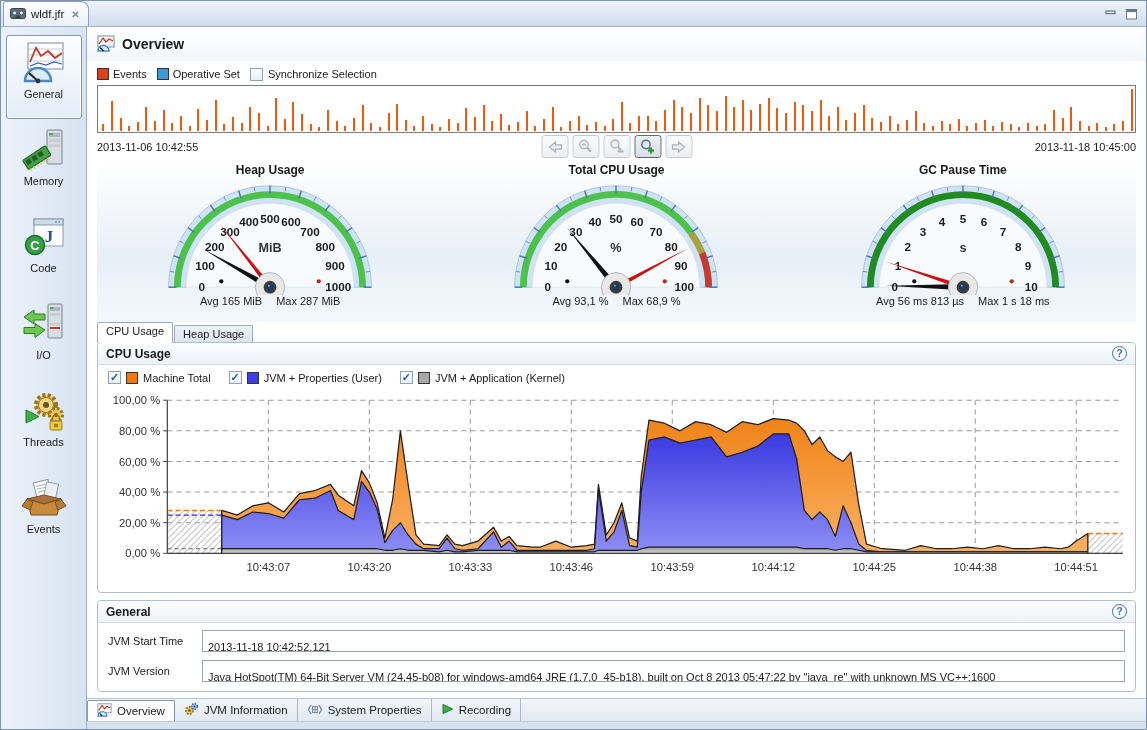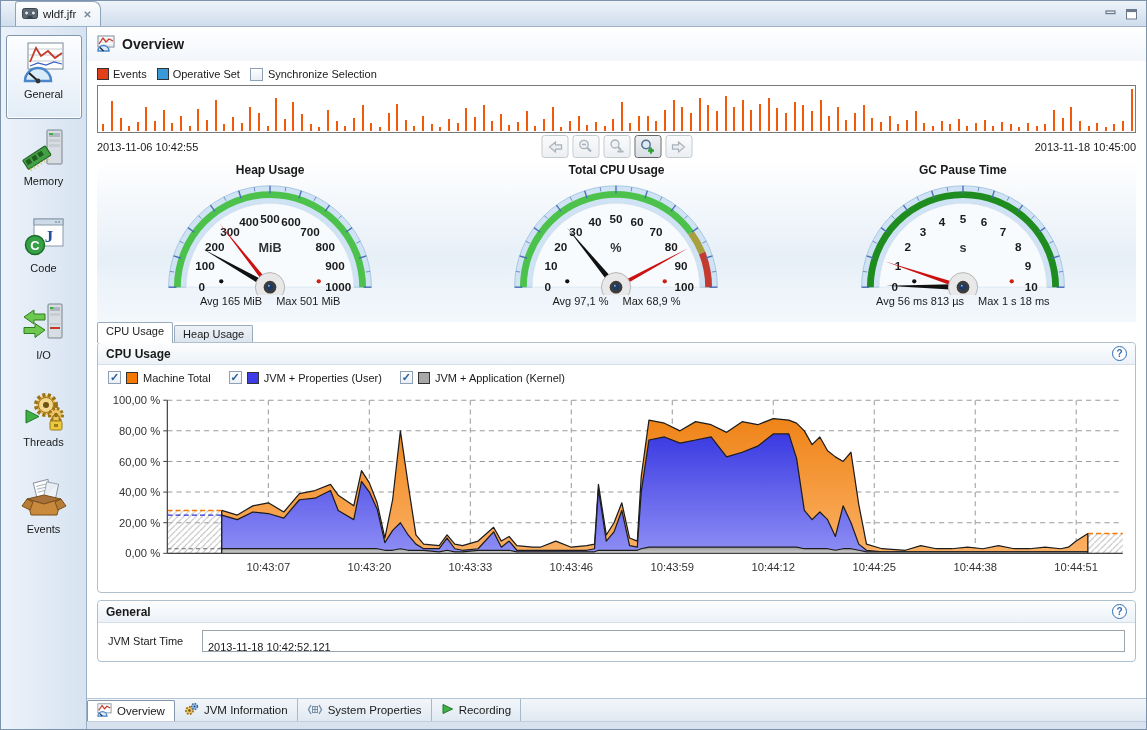--- a/index.html
+++ b/index.html
@@ -3,21 +3,21 @@
 <meta charset="utf-8">
 <style>
   * { box-sizing: border-box; margin: 0; padding: 0; }
   html,body { width:1147px; height:730px; overflow:hidden; }
   body { font-family:"Liberation Sans", sans-serif; font-size:11px; color:#1a1a1a; background:#c7d5e4; }
 
   .window { width:1147px; height:730px; border:1px solid #7d93ab; background:#fff; display:flex; flex-direction:column; }
 
   
   .tabbar { height:26px; background:linear-gradient(#eef3f9,#cfdded); border-bottom:1px solid #9fb3c8; display:flex; align-items:flex-end; flex-shrink:0; }
-  .editor-tab { height:25px; display:flex; align-items:center; gap:5px; padding:0 8px 0 6px; background:linear-gradient(#fdfefe,#eaf1f8); border:1px solid #8fa4ba; border-bottom:none; border-radius:3px 8px 0 0; margin-left:14px; font-size:11.5px; }
+  .editor-tab { height:25px; display:flex; align-items:center; gap:5px; padding:0 8px 0 6px; background:linear-gradient(#fdfefe,#eaf1f8); border:1px solid #8fa4ba; border-bottom:none; border-radius:3px 8px 0 0; margin-left:2px; font-size:11.5px; }
   .editor-tab .close { color:#7a8a99; font-size:10px; font-weight:bold; cursor:pointer; margin-left:2px; }
   .win-buttons { margin-left:auto; display:flex; gap:6px; padding:0 8px 6px 0; }
   .win-buttons span { display:inline-flex; }
 
   
   .main { flex:1; display:flex; min-height:0; }
   .sidebar { width:86px; flex-shrink:0; background:linear-gradient(90deg,#ecf2fa,#d7e3f1); border-right:1px solid #9ab0c6; padding-top:8px; display:flex; flex-direction:column; align-items:center; }
   .side-item { width:76px; height:84px; display:flex; flex-direction:column; align-items:center; justify-content:flex-start; gap:2px; margin-bottom:3px; cursor:pointer; border:1px solid transparent; border-radius:3px; padding-top:4px; }
   .side-item.selected { border:1px solid #8296ad; background:linear-gradient(#fcfdff,#e3edf7); box-shadow:inset 0 0 0 1px #fff; }
   .side-item .label { font-size:11px; }
@@ -463,21 +463,21 @@
                   <circle cx="170" cy="106" r="2.2" fill="#cc2211"></circle>
                   <polygon points="67.89,46.12 118.12,113.49 121.88,110.51" fill="#cc1111"></polygon>
                   <polygon points="51.38,72.86 118.41,114.78 121.59,109.22" fill="#111"></polygon>
                   <circle cx="120" cy="112" r="15" fill="#e8e8e8" stroke="#b4b4b4"></circle>
                   <circle cx="120" cy="112" r="6.5" fill="#3c3c3c"></circle>
                   <circle cx="120" cy="112" r="3.2" fill="#1a3a6a"></circle>
                   <circle cx="118.8" cy="110.5" r="1" fill="#7ab4e8"></circle>
                 </svg></div>
             <div class="gstats">
               <span>Avg 165 MiB</span>
-              <span>Max 501 MiB</span>
+              <span>Max 287 MiB</span>
             </div>
           </div>
           <div class="gauge">
             <div class="gtitle">Total CPU Usage</div>
             <div><svg width="234" height="117" viewBox="0 0 240 120">
                   <path d="M 16 112 A 104 104 0 0 1 224 112 L 206 112 A 86 86 0 0 0 34 112 Z" fill="#cfe3f5" stroke="#a8c6e0"></path>
                   <path d="M 34 112 A 86 86 0 0 1 206 112 Z" fill="#f8fbfe" stroke="#dde8f2"></path>
                   <path d="M 25.00 112.00 A 95 95 0 0 1 196.86 56.16" stroke="#4cc24c" stroke-width="7" fill="none"></path>
                   <path d="M 196.86 56.16 A 95 95 0 0 1 208.33 77.03" stroke="#a8a03c" stroke-width="7" fill="none"></path>
                   <path d="M 208.33 77.03 A 95 95 0 0 1 215.00 112.00" stroke="#c23b2e" stroke-width="7" fill="none"></path>
@@ -517,21 +517,21 @@
                   <circle cx="70" cy="106" r="2.2" fill="#111"></circle>
                   <circle cx="170" cy="106" r="2.2" fill="#cc2211"></circle>
                   <polygon points="193.86,72.00 118.86,109.89 121.14,114.11" fill="#cc1111"></polygon>
                   <polygon points="69.83,50.97 117.53,114.03 122.47,109.97" fill="#111"></polygon>
                   <circle cx="120" cy="112" r="15" fill="#e8e8e8" stroke="#b4b4b4"></circle>
                   <circle cx="120" cy="112" r="6.5" fill="#3c3c3c"></circle>
                   <circle cx="120" cy="112" r="3.2" fill="#1a3a6a"></circle>
                   <circle cx="118.8" cy="110.5" r="1" fill="#7ab4e8"></circle>
                 </svg></div>
             <div class="gstats">
-              <span>Avg 97,1 %</span>
+              <span>Avg 93,1 %</span>
               <span>Max 68,9 %</span>
             </div>
           </div>
           <div class="gauge">
             <div class="gtitle">GC Pause Time</div>
             <div><svg width="234" height="117" viewBox="0 0 240 120">
                   <path d="M 16 112 A 104 104 0 0 1 224 112 L 206 112 A 86 86 0 0 0 34 112 Z" fill="#cfe3f5" stroke="#a8c6e0"></path>
                   <path d="M 34 112 A 86 86 0 0 1 206 112 Z" fill="#f8fbfe" stroke="#dde8f2"></path>
                   <path d="M 25.00 112.00 A 95 95 0 0 1 215.00 112.00" stroke="#1f8c1f" stroke-width="7" fill="none"></path>
                   <line x1="24.00" y1="112.00" x2="16.00" y2="112.00" stroke="#4a6fb5" stroke-width="1.4"></line>
@@ -688,20 +688,24 @@
         <div class="panel general-panel">
           <div class="panel-header">
             <span>General</span>
             <span class="help">?</span>
           </div>
           <div class="gen-body">
             <div class="field-row">
               <label>JVM Start Time</label>
               <div class="field-box">2013-11-18 10:42:52.121</div>
             </div>
+            <div class="field-row">
+              <label>JVM Version</label>
+              <div class="field-box">Java HotSpot(TM) 64-Bit Server VM (24.45-b08) for windows-amd64 JRE (1.7.0_45-b18), built on Oct  8 2013 05:47:22 by "java_re" with unknown MS VC++:1600</div>
+            </div>
           </div>
         </div>
       </div>
 
       <div class="bottom-tabs">
         <div class="btab active">
           <span>
             <svg width="15" height="14" viewBox="0 0 18 17">
                 <rect x="1" y="1" width="16" height="11" fill="#fff" stroke="#7a8a99"></rect>
                 <polyline points="2,9 6,3 9,7 12,4 16,6" fill="none" stroke="#c43a2a" stroke-width="1.5"></polyline>

